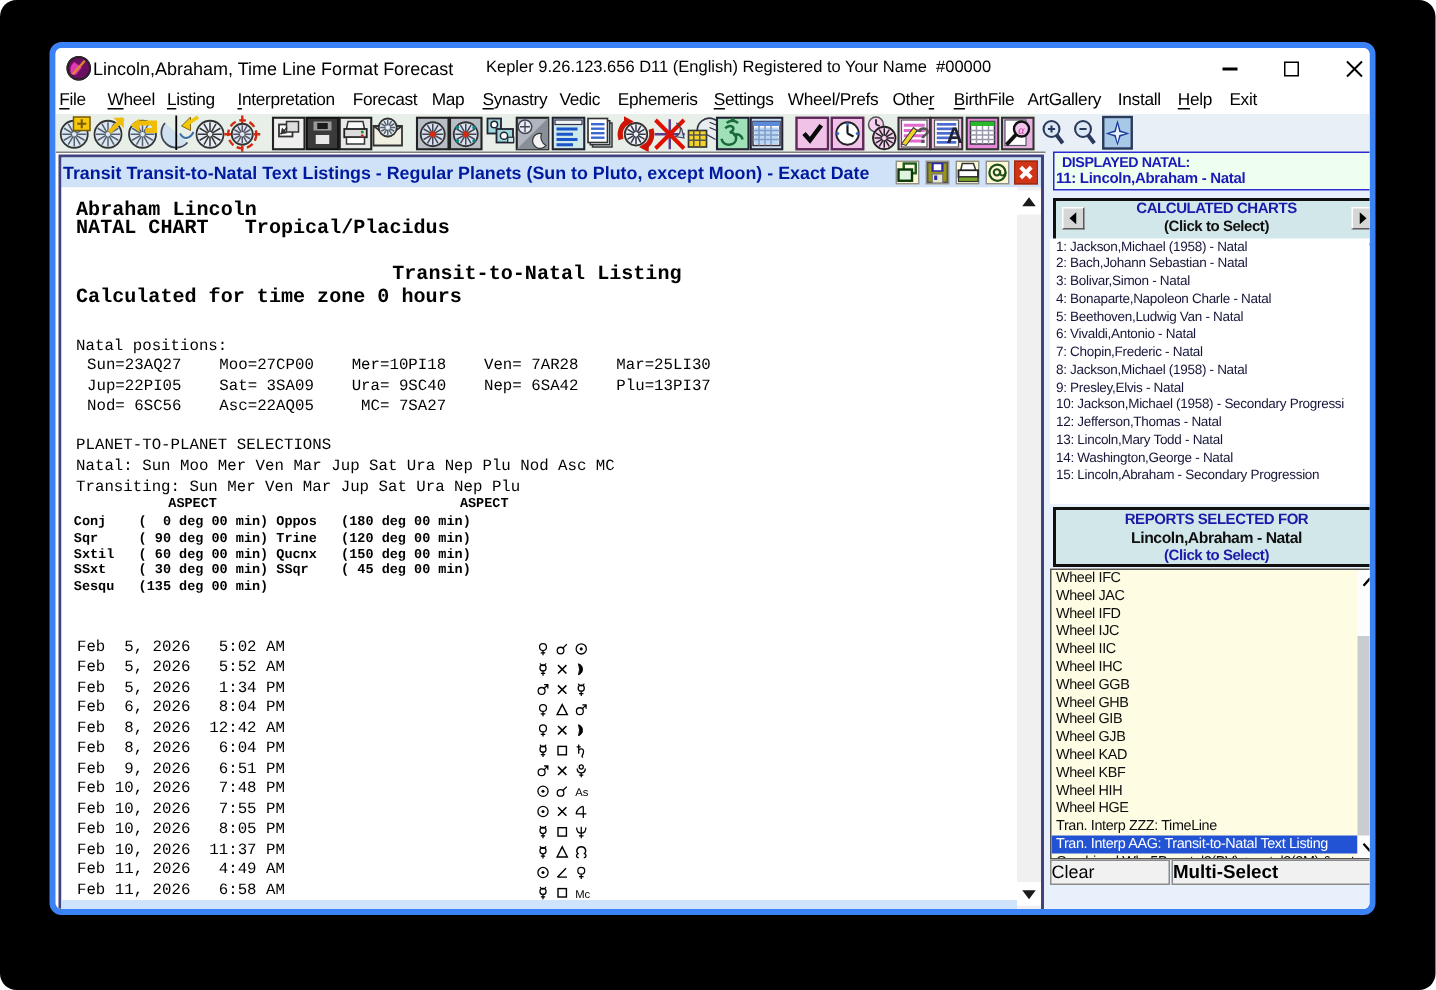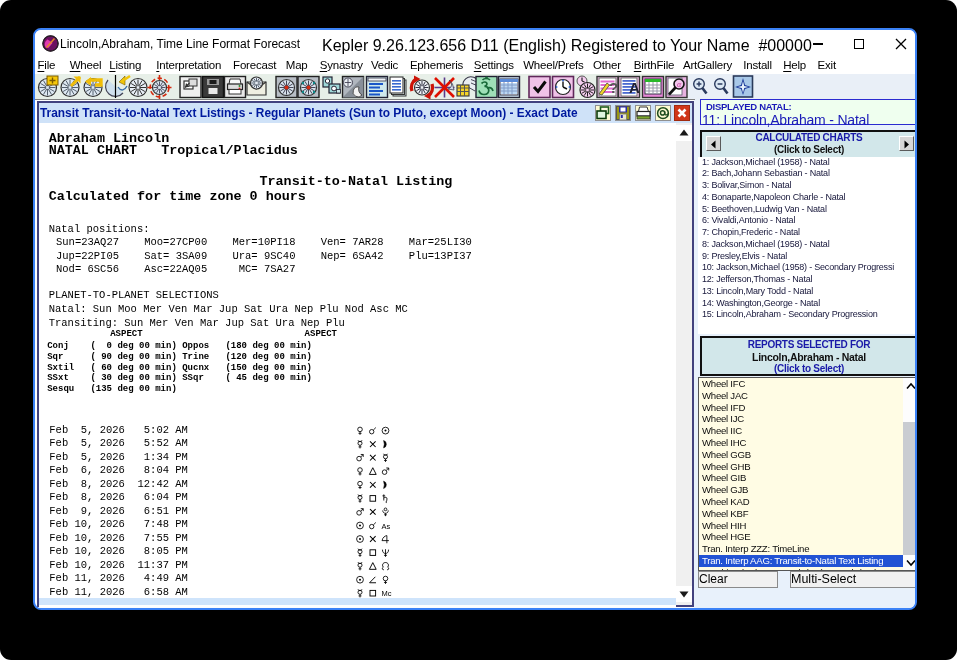--- a/index.html
+++ b/index.html
@@ -1,23 +1,23 @@
 <!DOCTYPE html>
 <html><head><meta charset="utf-8">
 <style>
 html,body{margin:0;padding:0;width:957px;height:660px;background:#fff;overflow:hidden}
 *{box-sizing:border-box}
 body{font-family:"Liberation Sans",sans-serif}
 #frame{position:absolute;left:0;top:0;width:957px;height:660px;background:#000;border-radius:11px}
-#win{position:absolute;left:33px;top:28px;width:884px;height:582px;background:#fff;border-radius:8px;overflow:hidden;border:2px solid #3b82f6}
+#win{position:absolute;left:33px;top:28px;width:884px;height:582px;background:#fff;border-radius:8px;overflow:hidden;border:4px solid #3b82f6}
 .abs{position:absolute}
 
 #titlebar{position:absolute;left:0;top:0;width:884px;height:28px;background:#fff}
 #tbtext{position:absolute;left:25px;top:7px;font-size:12px;color:#000}
-#kepler{position:absolute;left:287px;top:7px;font-size:16px;color:#000}
+#kepler{position:absolute;left:287px;top:7px;font-size:11px;color:#000}
 .winbtn{position:absolute;top:0;width:14px;height:28px;color:#000}
 
 #menubar{position:absolute;left:0;top:28px;width:884px;height:16px;background:#fff;font-size:11.5px;letter-spacing:-0.2px;color:#000}
 #menubar span{position:absolute;top:1px}
 #menubar u{text-decoration:underline;text-underline-offset:2px}
 
 #toolbar{position:absolute;left:0;top:44px;width:884px;height:26px;background:#e7efe8}
 #toolbarR{position:absolute;left:653px;top:44px;width:231px;height:26px;background:#e9eff7}
 #mdiline{position:absolute;left:0px;top:69px;width:660px;height:1px;background:#808080}
 
@@ -561,21 +561,21 @@
   <div style="position:absolute;left:402px;top:1.5px;width:4px;height:2px;background:#555"></div>
   <div style="position:absolute;left:448px;top:1.5px;width:4px;height:2px;background:#555"></div>
   <div style="position:absolute;left:494px;top:1.5px;width:4px;height:2px;background:#555"></div>
   <div style="position:absolute;left:540px;top:1.5px;width:4px;height:2px;background:#555"></div>
   <div style="position:absolute;left:588px;top:1.5px;width:4px;height:2px;background:#555"></div>
   <div style="position:absolute;left:634px;top:1.5px;width:4px;height:2px;background:#555"></div>
 </div>
 
 <div id="dispbox">
   <div style="position:absolute;left:5px;top:1.5px;font-size:9.5px;letter-spacing:-0.3px;font-weight:bold;color:#1a1ab8">DISPLAYED NATAL:</div>
-  <div style="position:absolute;left:1px;top:12.5px;font-size:14px;letter-spacing:-0.2px;font-weight:normal;color:#1a1ab8">11: Lincoln,Abraham - Natal</div>
+  <div style="position:absolute;left:1px;top:12.5px;font-size:10px;letter-spacing:-0.2px;font-weight:bold;color:#1a1ab8">11: Lincoln,Abraham - Natal</div>
 </div>
 <div id="calchdr">
   <div class="hdrline" style="position:absolute;left:0;top:0px;width:214px">CALCULATED CHARTS</div>
   <div class="hdrline" style="position:absolute;left:0;top:11.5px;width:214px;color:#101010">(Click to Select)</div>
   <div class="sbtn" style="left:4px;top:4px"><svg width="13" height="13" viewBox="0 0 13 13">
           <path d="M8.5 2.5 L4 6.5 L8.5 10.5 Z" fill="#000"></path>
         </svg></div>
   <div class="sbtn" style="left:197px;top:4px"><svg width="13" height="13" viewBox="0 0 13 13">
           <path d="M4.5 2.5 L9 6.5 L4.5 10.5 Z" fill="#000"></path>
         </svg></div>
@@ -624,15 +624,15 @@
           <path d="M2 7.5 L6 3 L10 7.5" fill="none" stroke="#000" stroke-width="1.5"></path>
         </svg>
     <div style="position:absolute;left:0;top:44px;width:16px;height:133px;background:#c9ccd1"></div>
     <svg style="position:absolute;left:2px;top:180px" width="12" height="10" viewBox="0 0 12 10">
           <path d="M2 2.5 L6 7 L10 2.5" fill="none" stroke="#000" stroke-width="1.5"></path>
         </svg>
   </div>
 </div>
 <div id="btnrow">
   <div class="wbtn" style="left:0;width:80px;font-size:12px">Clear</div>
-  <div class="wbtn" style="left:92px;width:139px;font-size:12.5px;font-weight:normal">Multi-Select</div>
+  <div class="wbtn" style="left:81px;width:139px;font-size:12.5px;font-weight:bold">Multi-Select</div>
 </div>
 </div>
 
 </body></html>

